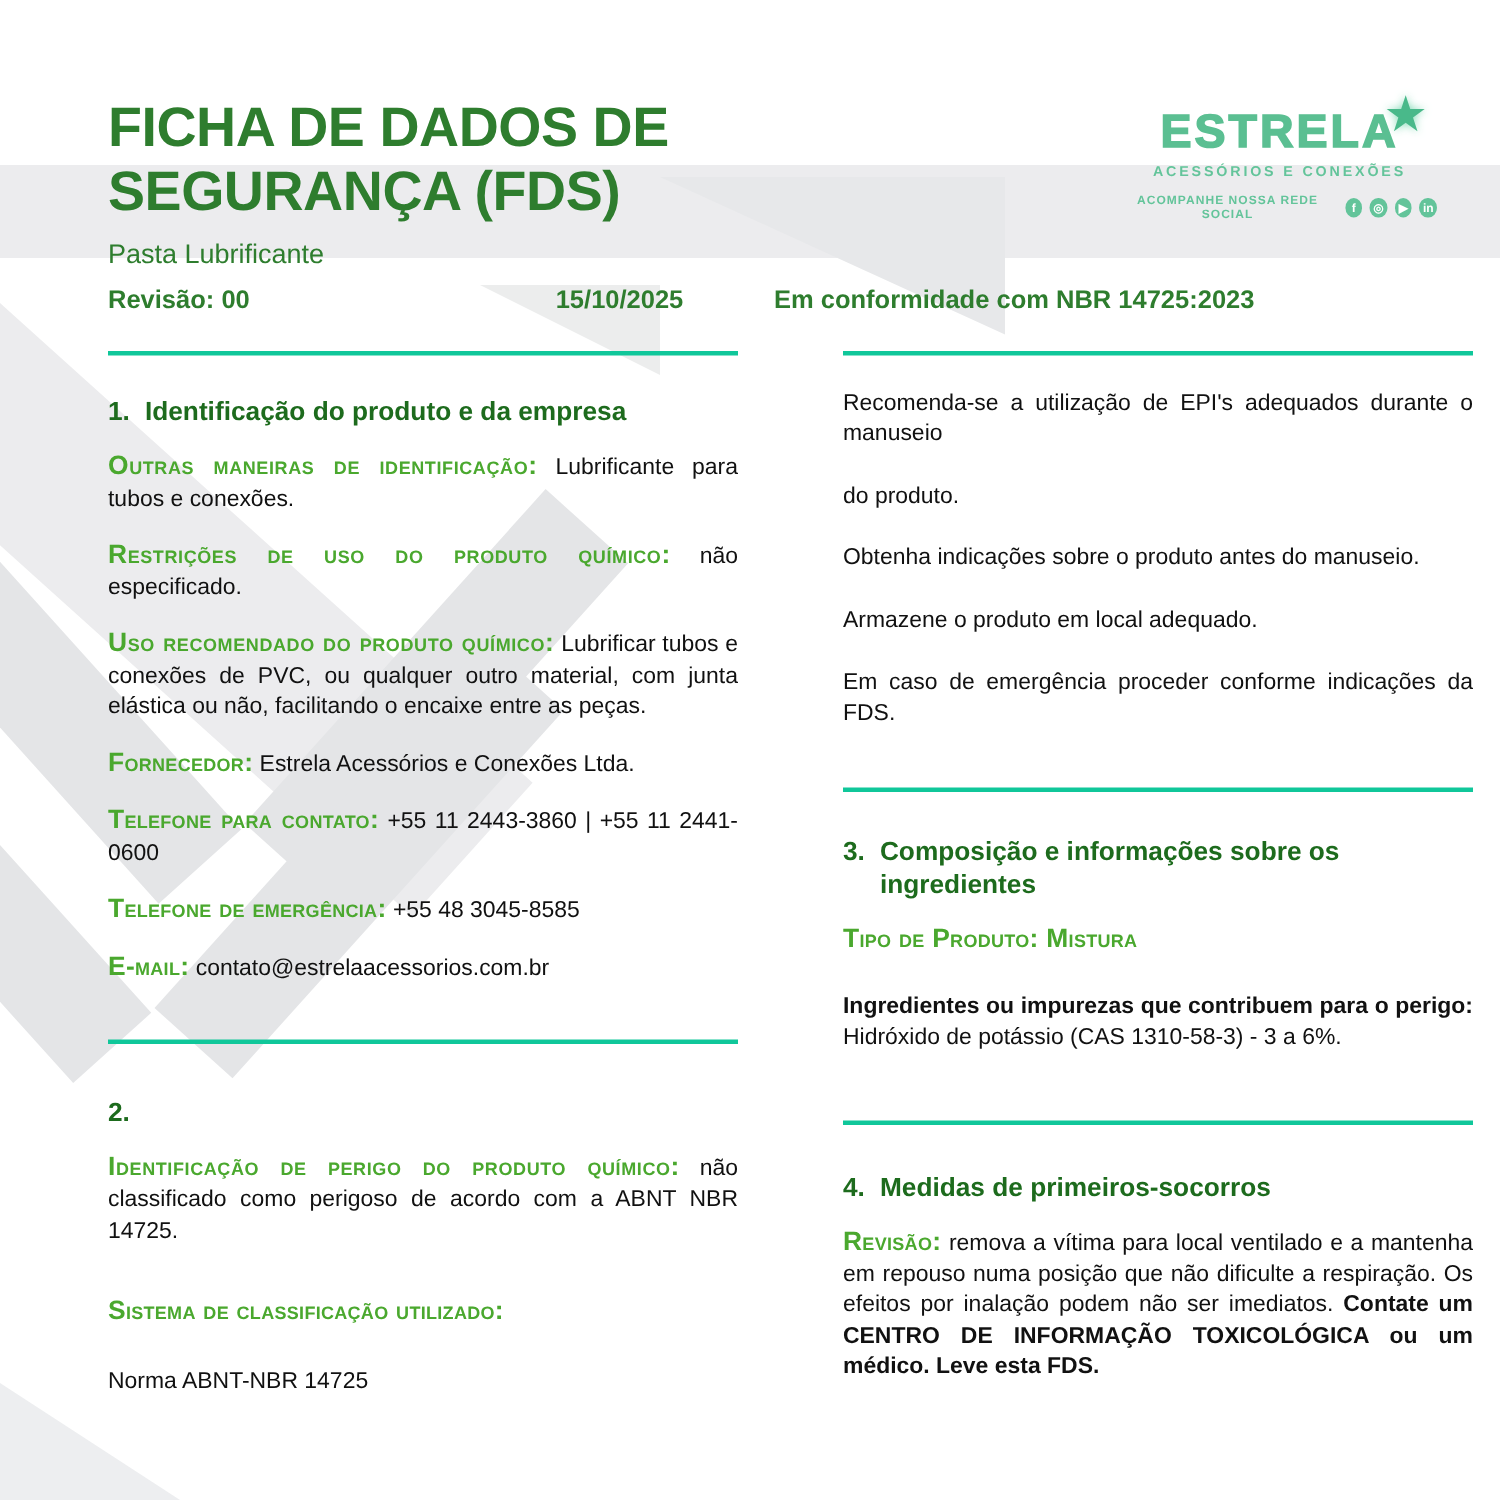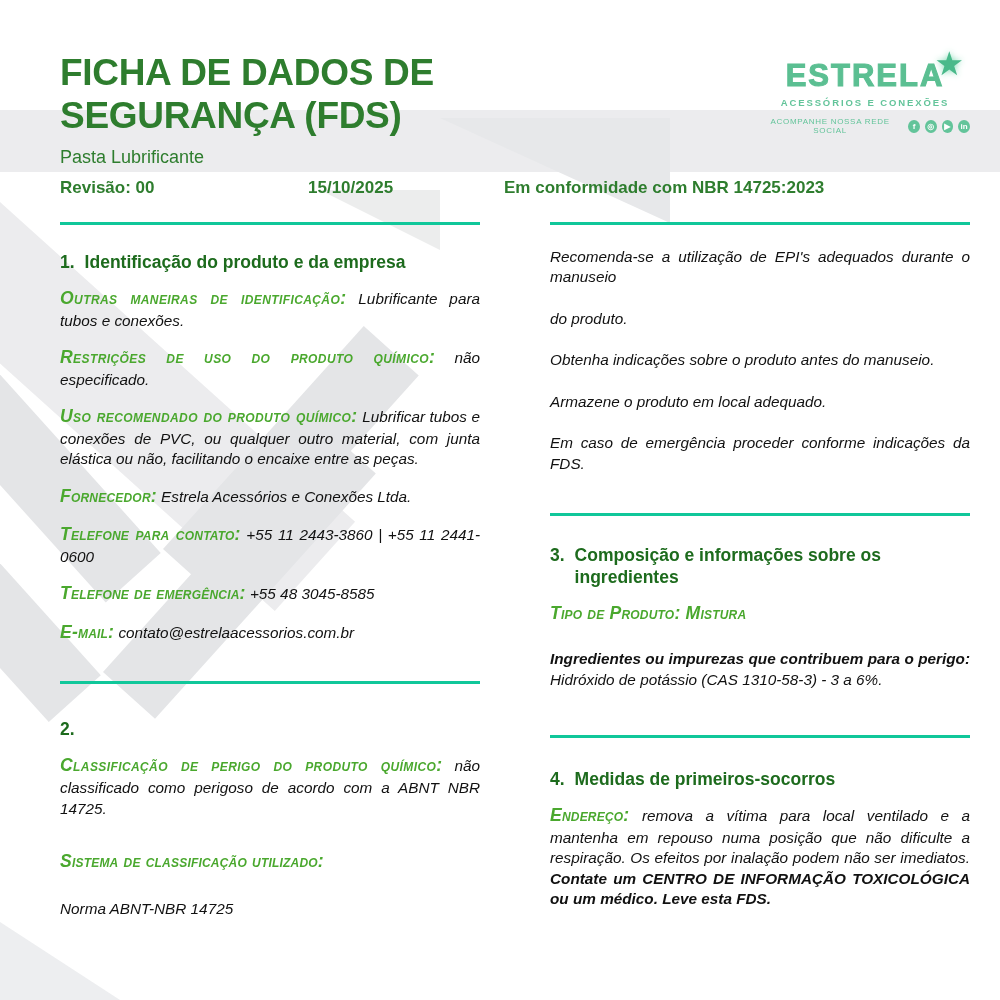--- a/index.html
+++ b/index.html
@@ -94,21 +94,21 @@
     border-right: 120px solid transparent;
     border-bottom: 78px solid #edeef0;
   }
 
   
   #page {
     position: relative;
     z-index: 1;
     width: 1000px;
     height: 1000px;
-    padding: 0;
+    padding: 12px;
   }
 
   
   #header {
     position: relative;
     padding: 52px 40px 0 60px;
     min-height: 222px;
   }
   #title-block { width: 600px; }
   .doc-title {
@@ -127,21 +127,21 @@
   #meta-row {
     display: flex;
     align-items: baseline;
     margin-top: 10px;
     color: #2e7d2e;
     font-size: 17px;
     font-weight: bold;
     gap: 10px;
   }
   .meta-rev { width: 238px; }
-  .meta-date { width: 186px; }
+  .meta-date { width: 186px; text-align: center; }
   .meta-norm { white-space: nowrap; }
 
   
   #logo {
     position: absolute;
     right: 30px;
     top: 60px;
     width: 210px;
     text-align: center;
     user-select: none;
@@ -177,21 +177,21 @@
     margin-top: 9px;
     display: flex;
     align-items: center;
     justify-content: center;
     gap: 5px;
   }
   #social-label {
     font-size: 8px;
     letter-spacing: .7px;
     color: #63c49a;
-    font-weight: normal;
+    font-weight: bold;
     margin-right: 3px;
   }
   .social-dot {
     width: 13px; height: 13px;
     border-radius: 50%;
     background: #63c49a;
     color: #ffffff;
     font-size: 8px;
     font-weight: bold;
     line-height: 13px;
@@ -228,21 +228,20 @@
     gap: 10px;
   }
   .sec-num { flex: 0 0 auto; }
 
   .para {
     font-size: 15.3px;
     line-height: 1.34;
     color: #111111;
     text-align: justify;
     margin-bottom: 15px;
-    font-style: italic;
   }
   .para.nojust { text-align: left; }
 
   
   .lbl {
     color: #4aa82e;
     font-weight: bold;
     font-variant: small-caps;
     font-size: 17.6px;
     letter-spacing: .2px;
@@ -338,21 +337,21 @@
 
       <div style="height:22px"></div>
       <div class="rule"></div>
       <div style="height:8px"></div>
 
       <div class="sec-head">
         <span class="sec-num">2.</span>
       </div>
 
       <p class="para">
-        <span class="lbl spread">Classificação de perigo do produto químico:</span><span> não classificado como perigoso de acordo com a ABNT NBR 14725.</span>
+        <span class="lbl spread">Identificação de perigo do produto químico:</span><span> não classificado como perigoso de acordo com a ABNT NBR 14725.</span>
       </p>
 
       <div class="spacer"></div>
 
       <p class="para nojust">
         <span class="lbl">Sistema de classificação utilizado:</span>
       </p>
 
       <div style="height:10px"></div>
 
@@ -394,18 +393,18 @@
       <div style="height:30px"></div>
       <div class="rule"></div>
       <div style="height:8px"></div>
 
       <div class="sec-head">
         <span class="sec-num">4.</span>
         <span>Medidas de primeiros-socorros</span>
       </div>
 
       <p class="para">
-        <span class="lbl">Endereço:</span><span> remova a vítima para local ventilado e a mantenha em repouso numa posição que não dificulte a respiração. Os efeitos por inalação podem não ser imediatos. </span><span class="bold">Contate um CENTRO DE INFORMAÇÃO TOXICOLÓGICA ou um médico. Leve esta FDS.</span>
+        <span class="lbl">Revisão:</span><span> remova a vítima para local ventilado e a mantenha em repouso numa posição que não dificulte a respiração. Os efeitos por inalação podem não ser imediatos. </span><span class="bold">Contate um CENTRO DE INFORMAÇÃO TOXICOLÓGICA ou um médico. Leve esta FDS.</span>
       </p>
     </div>
 
   </div>
 </div>
 
 </body></html>

